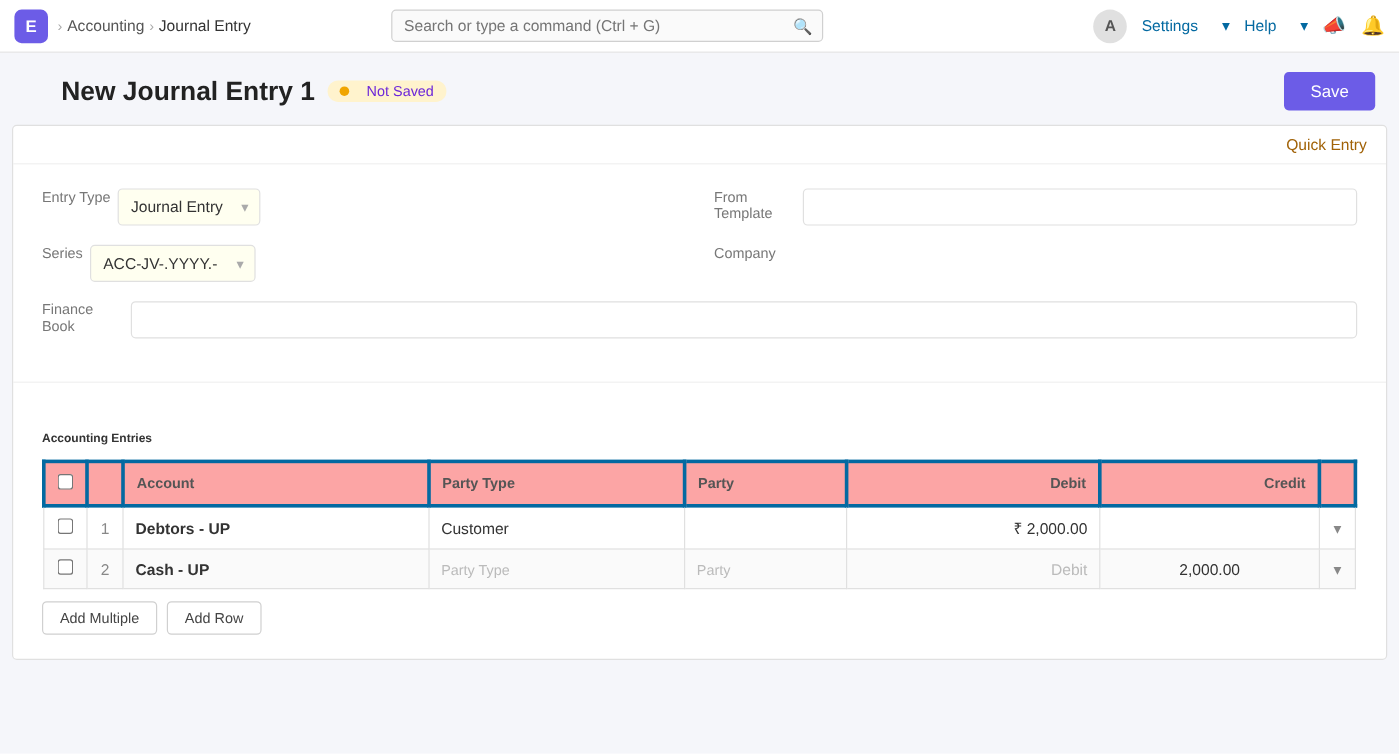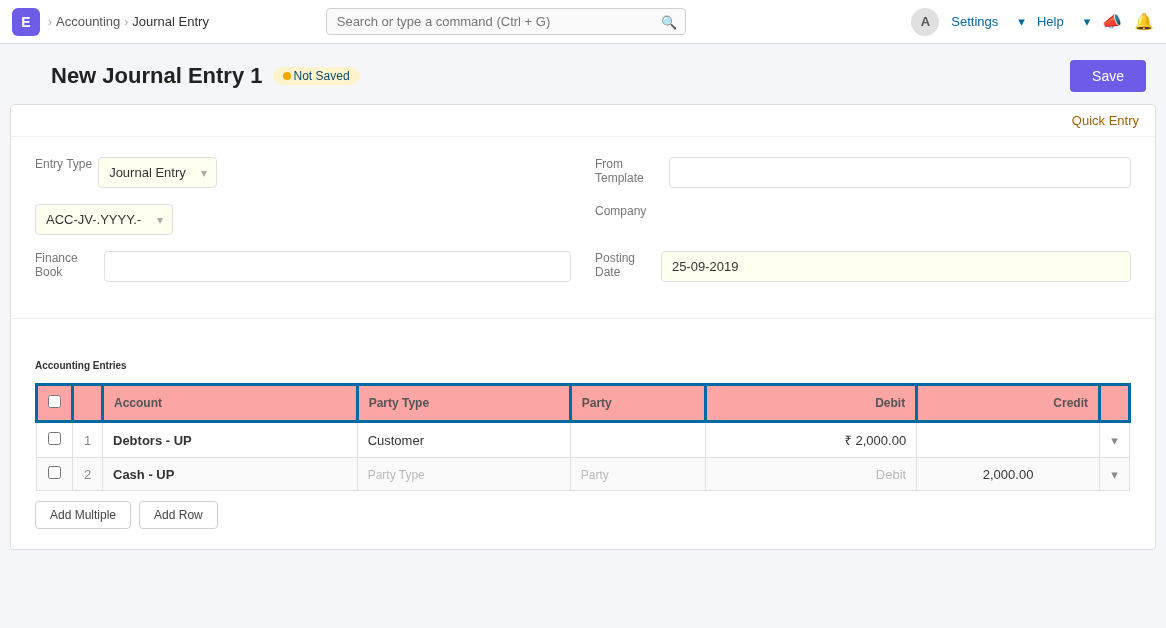--- a/index.html
+++ b/index.html
@@ -43,21 +43,21 @@
 
     
     .page-header {
       display: flex; align-items: center; justify-content: space-between;
       padding: 16px 20px 12px 20px; background: #f5f6fa;
     }
     .page-title-area { display: flex; align-items: center; gap: 10px; margin-left: 31px; }
     .page-title { font-size: 22px; font-weight: 600; color: #222; }
     .not-saved-badge {
       background: #fff3cd; border-radius: 10px; padding: 2px 10px;
-      font-size: 12px; color: #0c4a6e; display: flex; align-items: center; gap: 3px;
+      font-size: 12px; color: #6d28d9; display: flex; align-items: center; gap: 15px;
     }
     .not-saved-dot { width: 8px; height: 8px; background: #f0a500; border-radius: 50%; display: inline-block; }
     .save-btn {
       background: #6c5ce7; color: #fff; border: none; border-radius: 4px;
       padding: 8px 22px; font-size: 14px; font-weight: 500; cursor: pointer;
     }
 
     
     .main-content {
       margin: 0 0 0 0; background: #fff; border: 1px solid #e0e0e0;
@@ -180,40 +180,37 @@
         </div>
       </div>
       <div class="form-group">
         <label class="form-label">From Template</label>
         <input class="form-input-plain" type="text" value="" style="">
       </div>
     </div>
 
     <div class="form-row">
       <div class="form-group">
+        <label class="form-label">Series</label>
         <div class="select-wrap">
           <select>
             <option>ACC-JV-.YYYY.-</option>
           </select>
           <span class="select-arrow">▾</span>
         </div>
       </div>
       <div class="form-group">
         <label class="form-label">Company</label>
       </div>
     </div>
 
     <div class="form-row">
       <div class="form-group">
         <label class="form-label">Finance Book</label>
         <input class="form-input-plain" type="text" value="" style="">
-      </div>
-      <div class="form-group">
-        <label class="form-label">Posting Date</label>
-        <input class="form-input" type="text" value="25-09-2019" style="">
       </div>
     </div>
   </div>
 
   <div class="accounting-section">
     <div class="section-title">Accounting Entries</div>
 
     <table class="acc-table">
       <thead>
         <tr>

